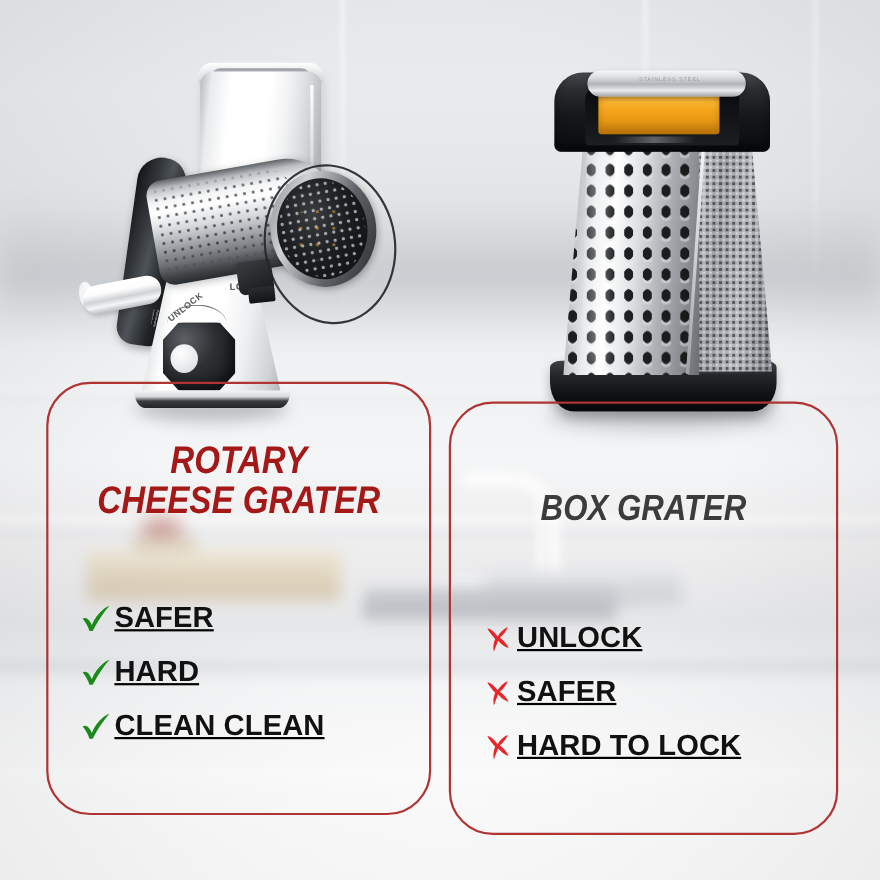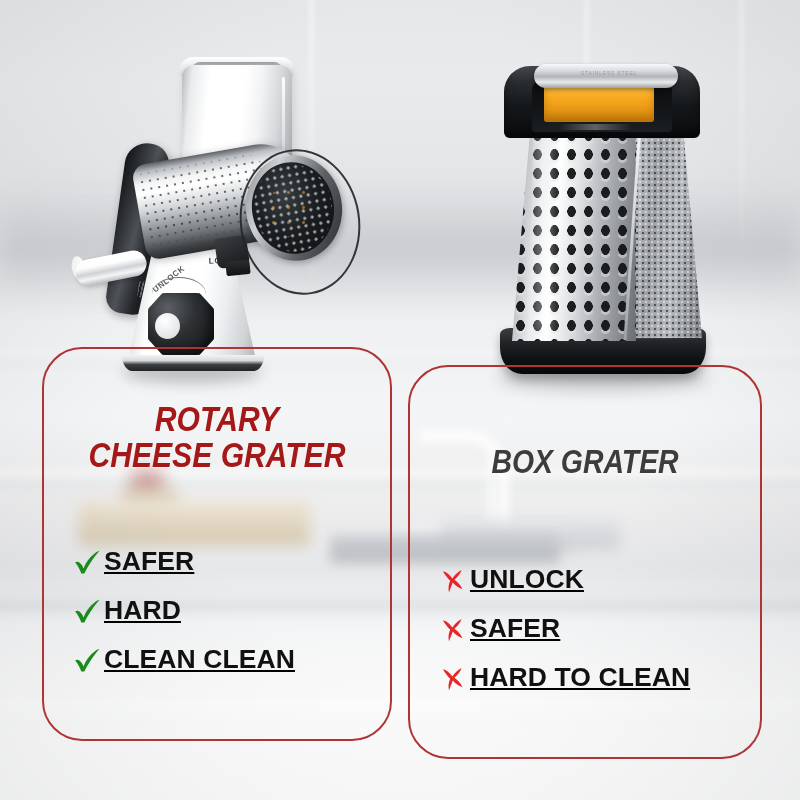--- a/index.html
+++ b/index.html
@@ -773,19 +773,19 @@
 
       <div class="feature-row">
         <span class="feat-icon">
           <svg class="ck" width="28" height="28" viewBox="0 0 28 28">
             <path d="M4.0 5.2 C7.2 5.6 10.4 8.6 13.4 12.6 C15.6 9.0 18.6 6.0 22.6 4.0
                      C21.6 7.4 18.8 10.8 15.4 13.8 C19.0 16.4 22.0 19.6 23.4 23.2
                      C19.6 21.8 16.4 19.4 13.8 16.4 C12.4 20.0 11.0 23.4 10.0 26.4
                      C9.0 22.4 9.6 18.4 11.2 14.8 C8.2 11.6 5.6 8.4 4.0 5.2 Z" fill="#e8262a"></path>
           </svg>
         </span>
-        <span class="feat-label">HARD TO CLEAN</span>
+        <span class="feat-label">HARD TO LOCK</span>
       </div>
 
     </div>
   </div>
 
 </div>
 
 </body></html>

